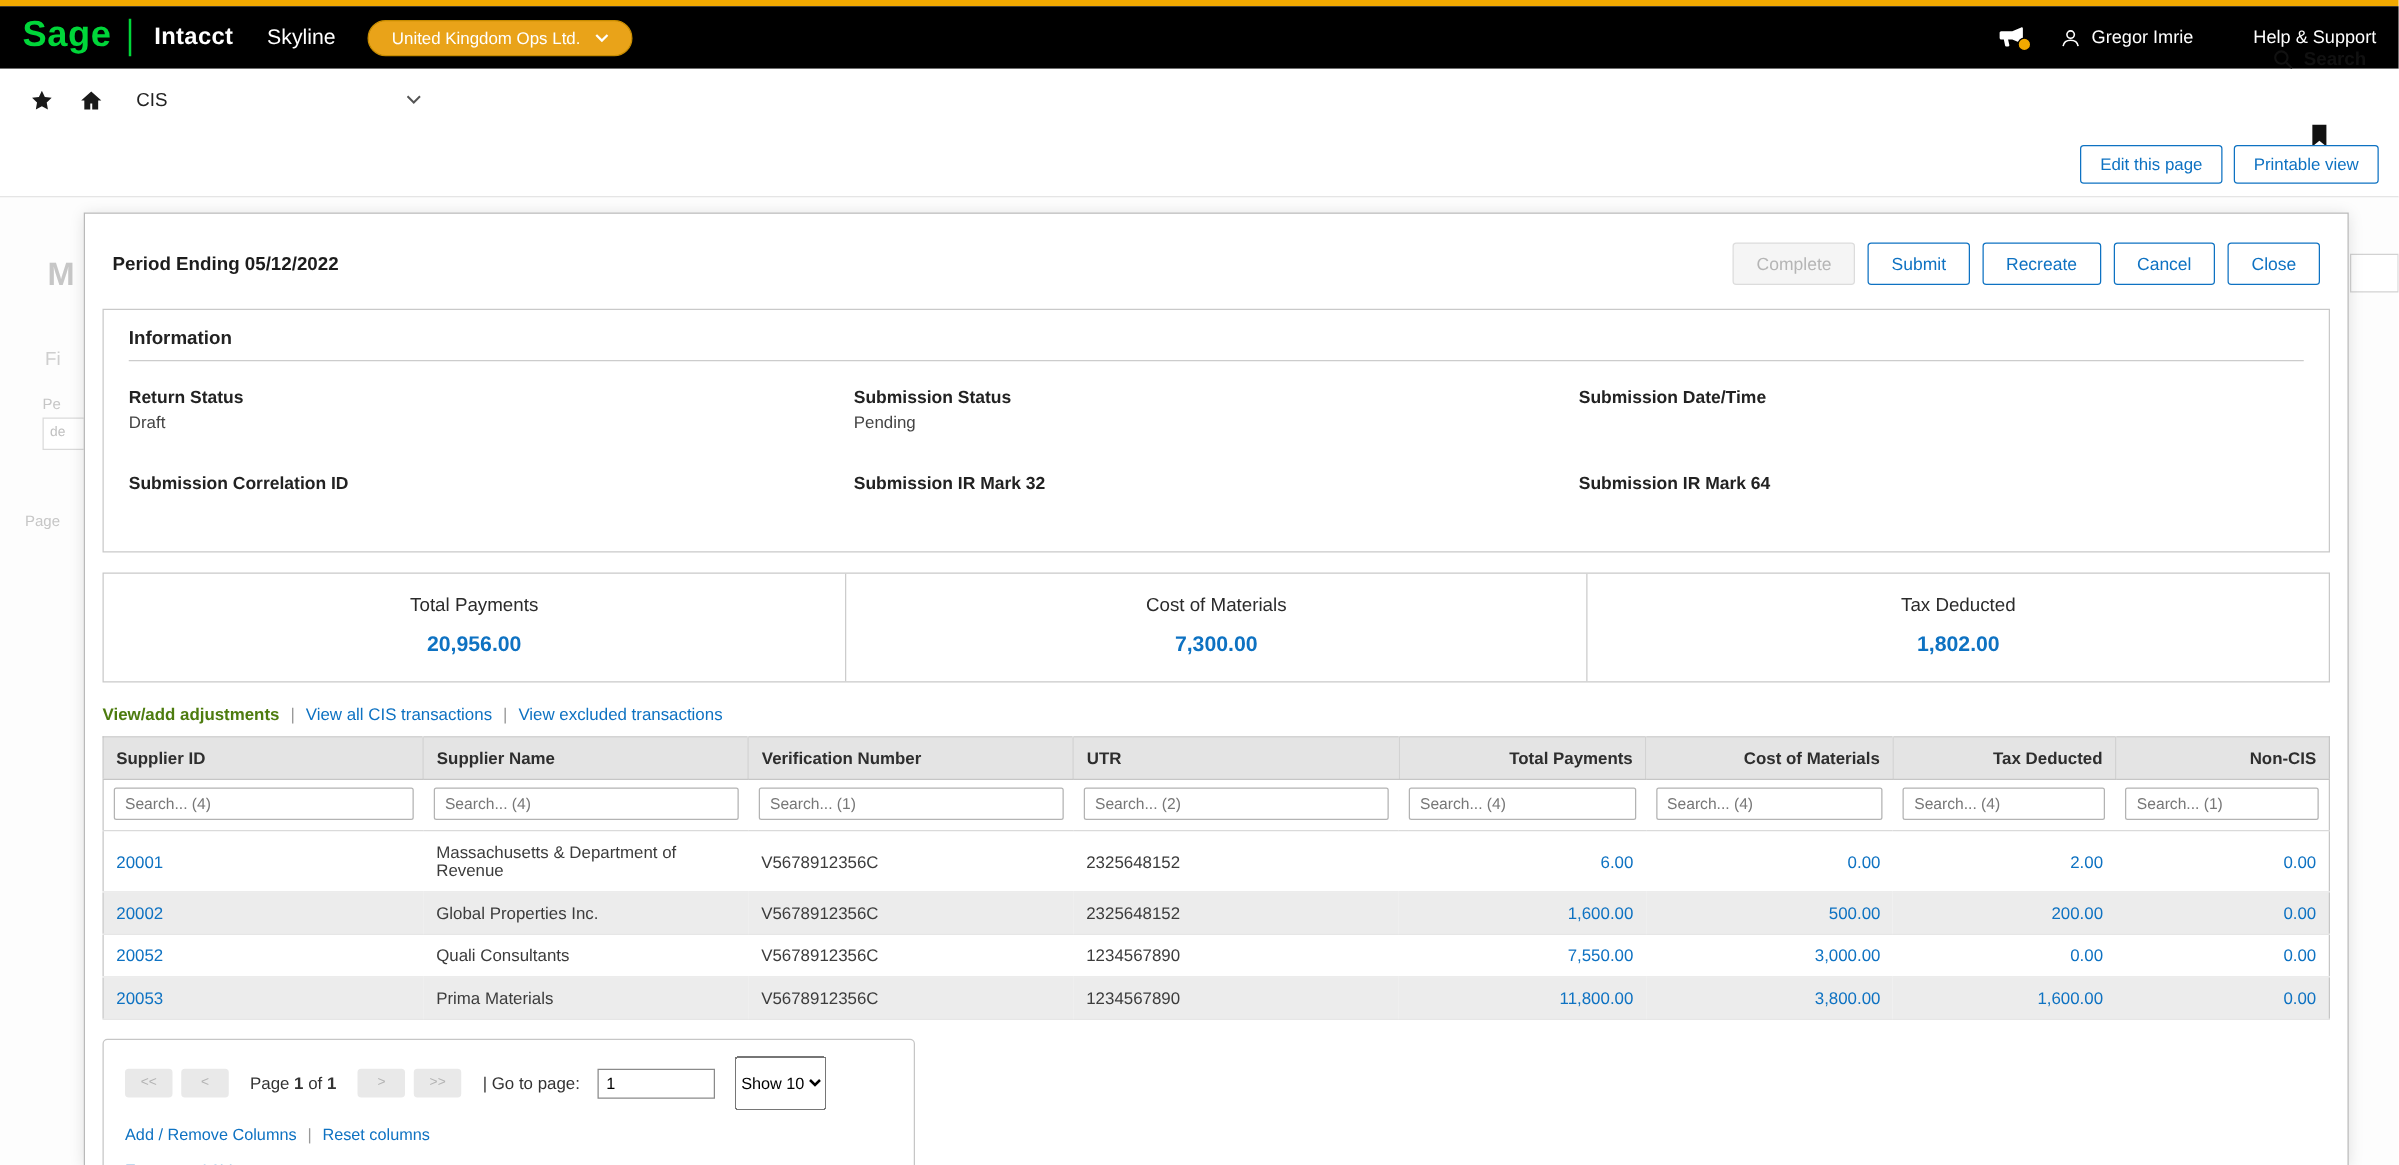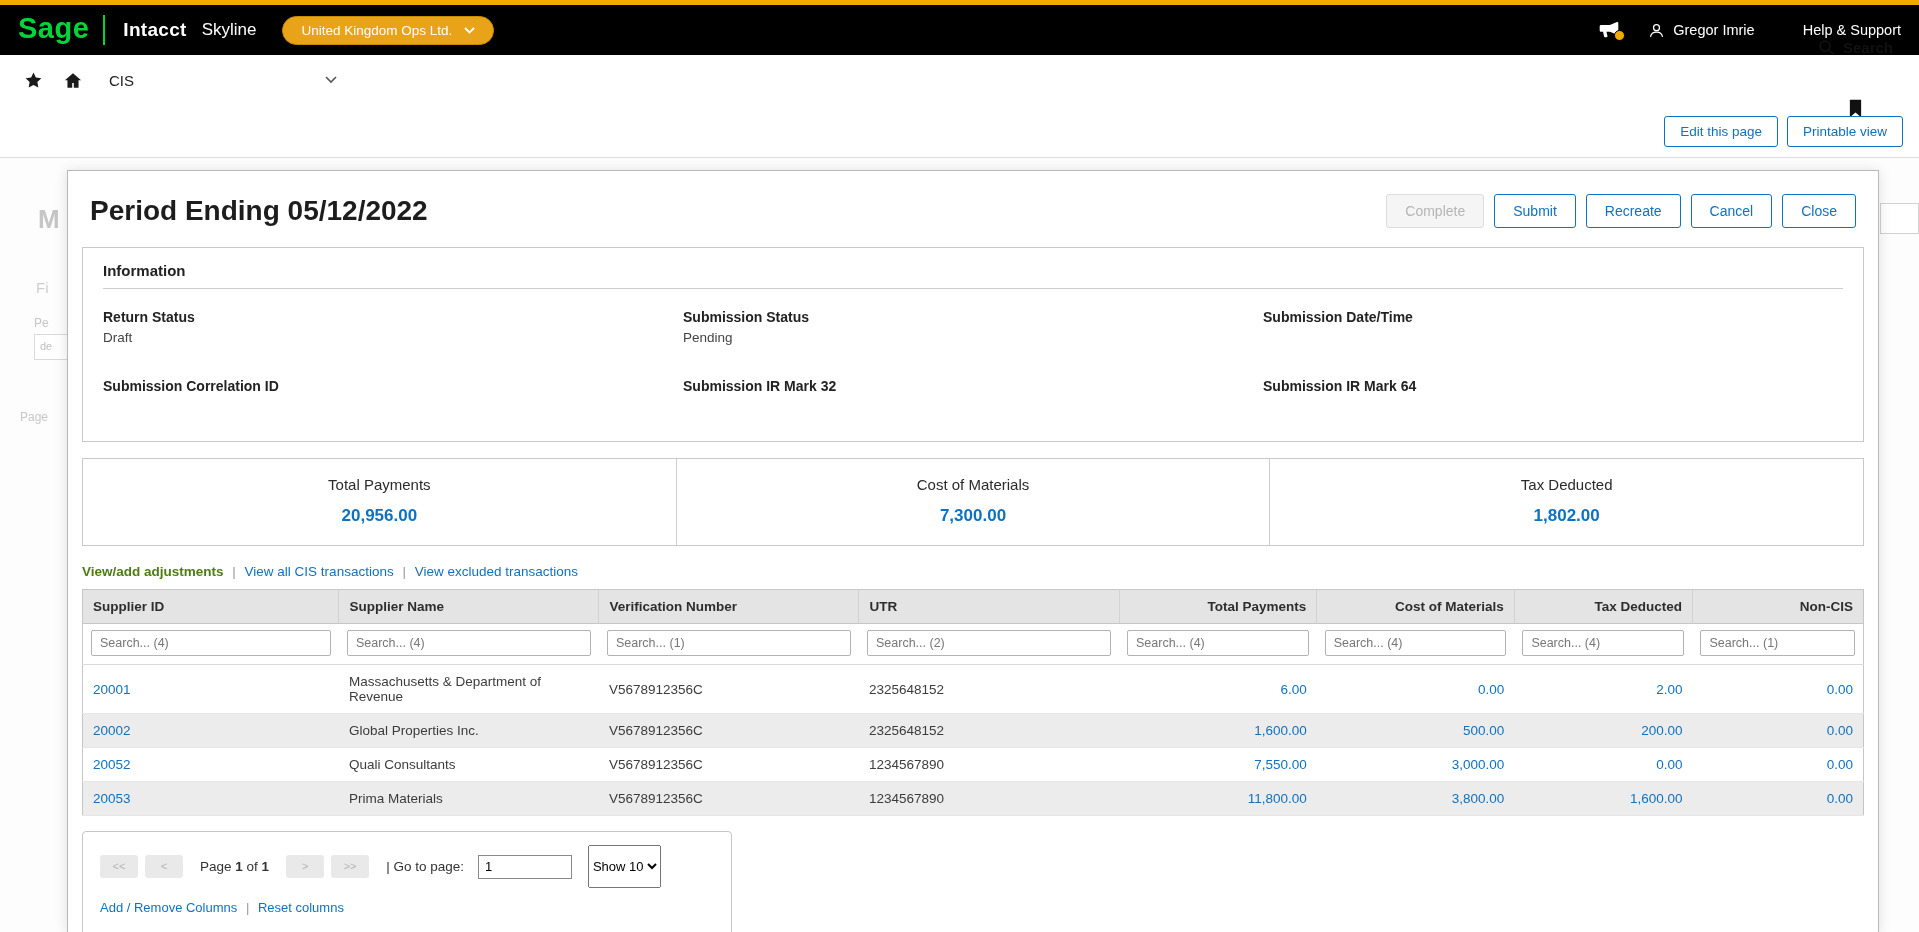--- a/index.html
+++ b/index.html
@@ -15,21 +15,21 @@
   .topline { height:5px; background:#f2a900; }
 
   
   .topbar {
     height:50px; background:#000; color:#fff;
     display:flex; align-items:center; padding:0 18px; gap:10px;
   }
   .brand { color:#00d639; font-size:29px; font-weight:bold; line-height:1; letter-spacing:.5px; padding-bottom:3px; }
   .brand-divider { width:2px; height:30px; background:#00d639; margin:0 8px 0 4px; }
   .product { font-size:19px; font-weight:bold; letter-spacing:.3px; }
-  .edition { font-size:17px; font-weight:400; margin-left:5px; }
+  .edition { font-size:17px; font-weight:400; margin-left:17px; }
   .entity-pill {
     margin-left:16px; background:#e9a319; border:1px solid #c78c00; color:#fff;
     display:flex; align-items:center; gap:12px; padding:6px 18px;
     border-radius:16px; font-size:13.5px;
   }
   .topbar-right { margin-left:auto; display:flex; align-items:center; gap:28px; font-size:14.5px; }
   .announce { position:relative; display:flex; }
   .badge { position:absolute; right:-5px; bottom:-2px; width:9px; height:9px; background:#f2a900; border:1.5px solid #000; border-radius:50%; }
   .userbox { display:flex; align-items:center; gap:8px; cursor:pointer; }
   .helplink { cursor:pointer;margin-left:20px; }
@@ -69,21 +69,21 @@
   .bgfrag-page { left:20px; top:252px; font-size:12px; }
   .bgfrag-rightbox { right:0; top:45px; width:37px; height:29px; border:1px solid #d2d2d2; background:#fff; }
 
   
   .modal {
     position:absolute; top:12px; left:67px; width:1812px; height:763px;
     background:#fff; border:1px solid #b9b9b9; box-shadow:0 1px 12px rgba(0,0,0,.13);
     box-sizing:border-box; z-index:2;
   }
   .modal-head { display:flex; align-items:center; padding:23px 22px 17px 22px; }
-  .modal-title { font-size:28px; font-weight:bold; color:#1d1d1d; }
+  .modal-title { font-size:15px; font-weight:bold; color:#1d1d1d; }
   .modal-actions { margin-left:auto; display:flex; gap:10px; }
 
   .info-box { margin:2px 14px 16px; border:1px solid #c9c9c9; padding:14px 20px 26px; }
   .info-heading { font-size:15px; font-weight:bold; color:#222; padding-bottom:9px; border-bottom:1px solid #ccc; margin-bottom:20px; }
   .info-grid { display:grid; grid-template-columns:1fr 1fr 1fr; row-gap:32px; }
   .field-label { font-size:14px; font-weight:bold; color:#222; }
   .field-value { font-size:13.5px; color:#444; margin-top:5px; min-height:16px; }
 
   .summary { margin:0 14px; border:1px solid #c9c9c9; display:flex; }
   .summary-item { flex:1; text-align:center; padding:17px 0 19px; }

